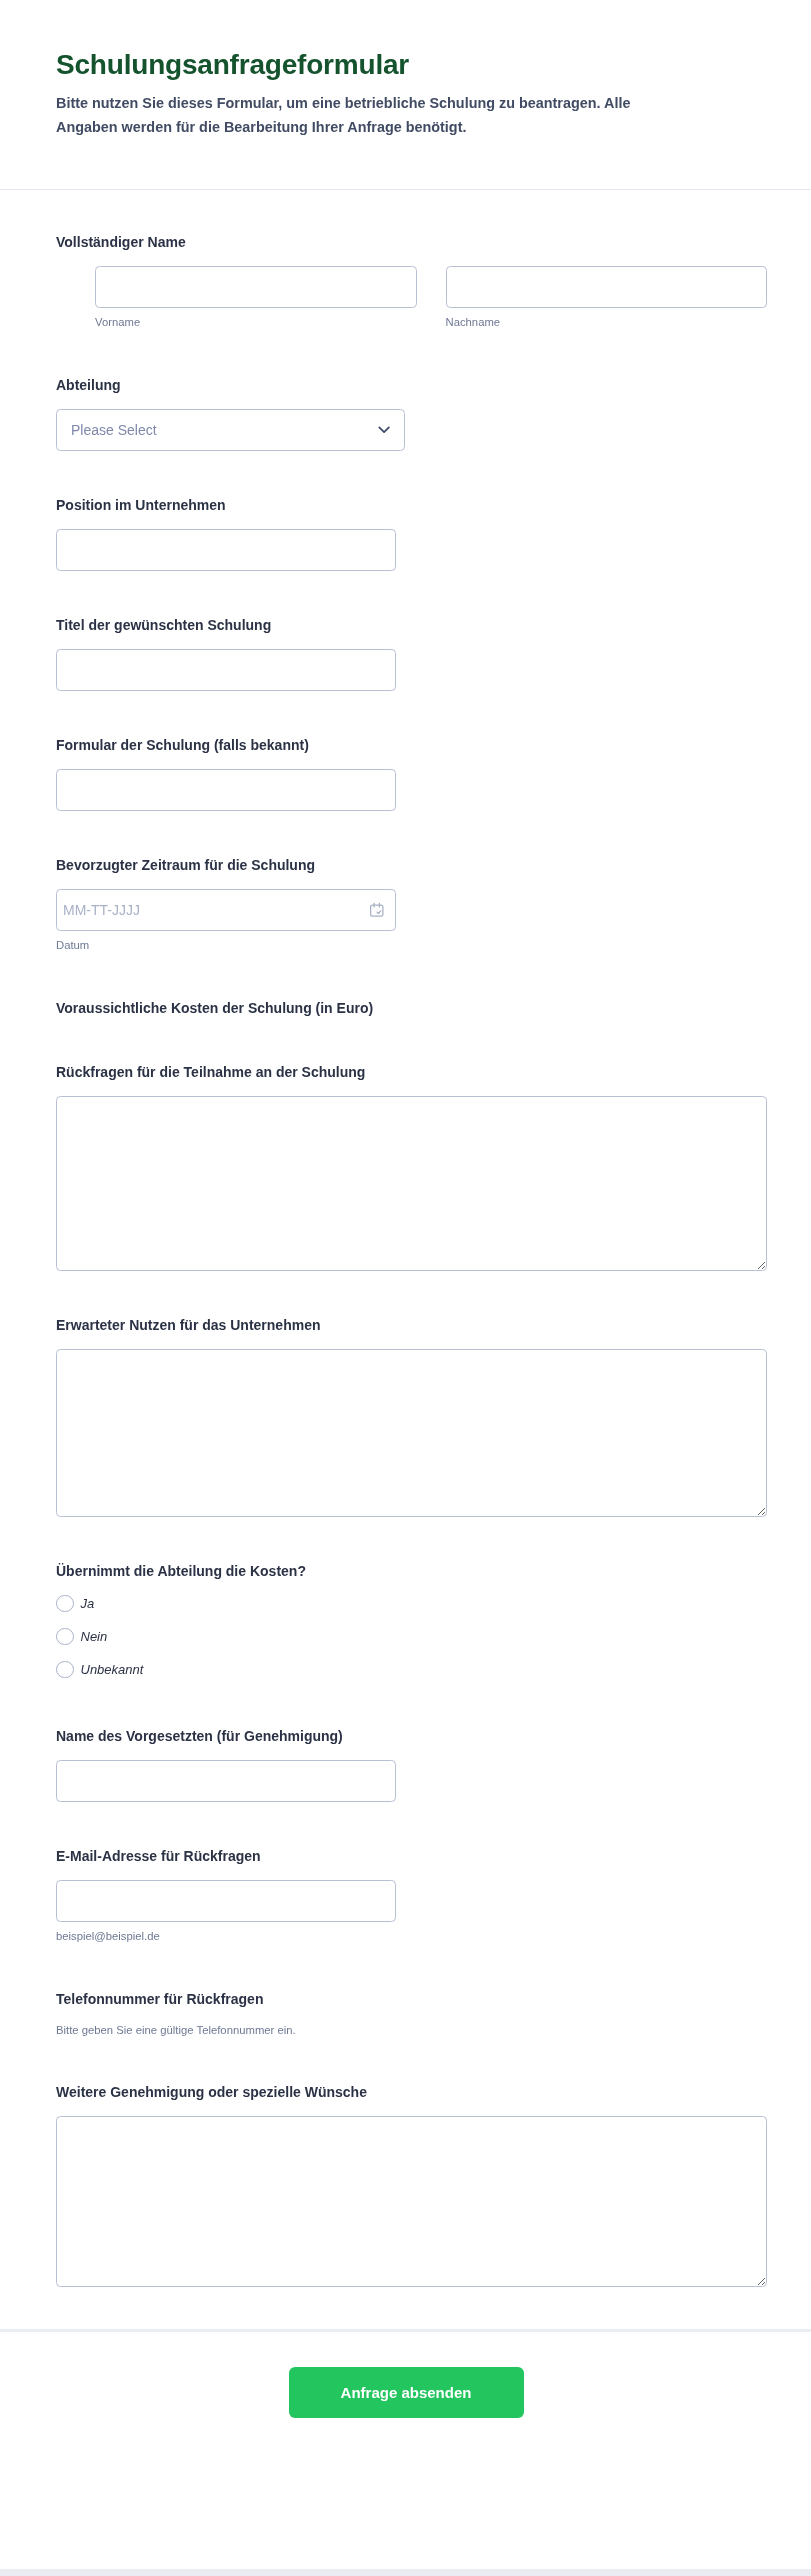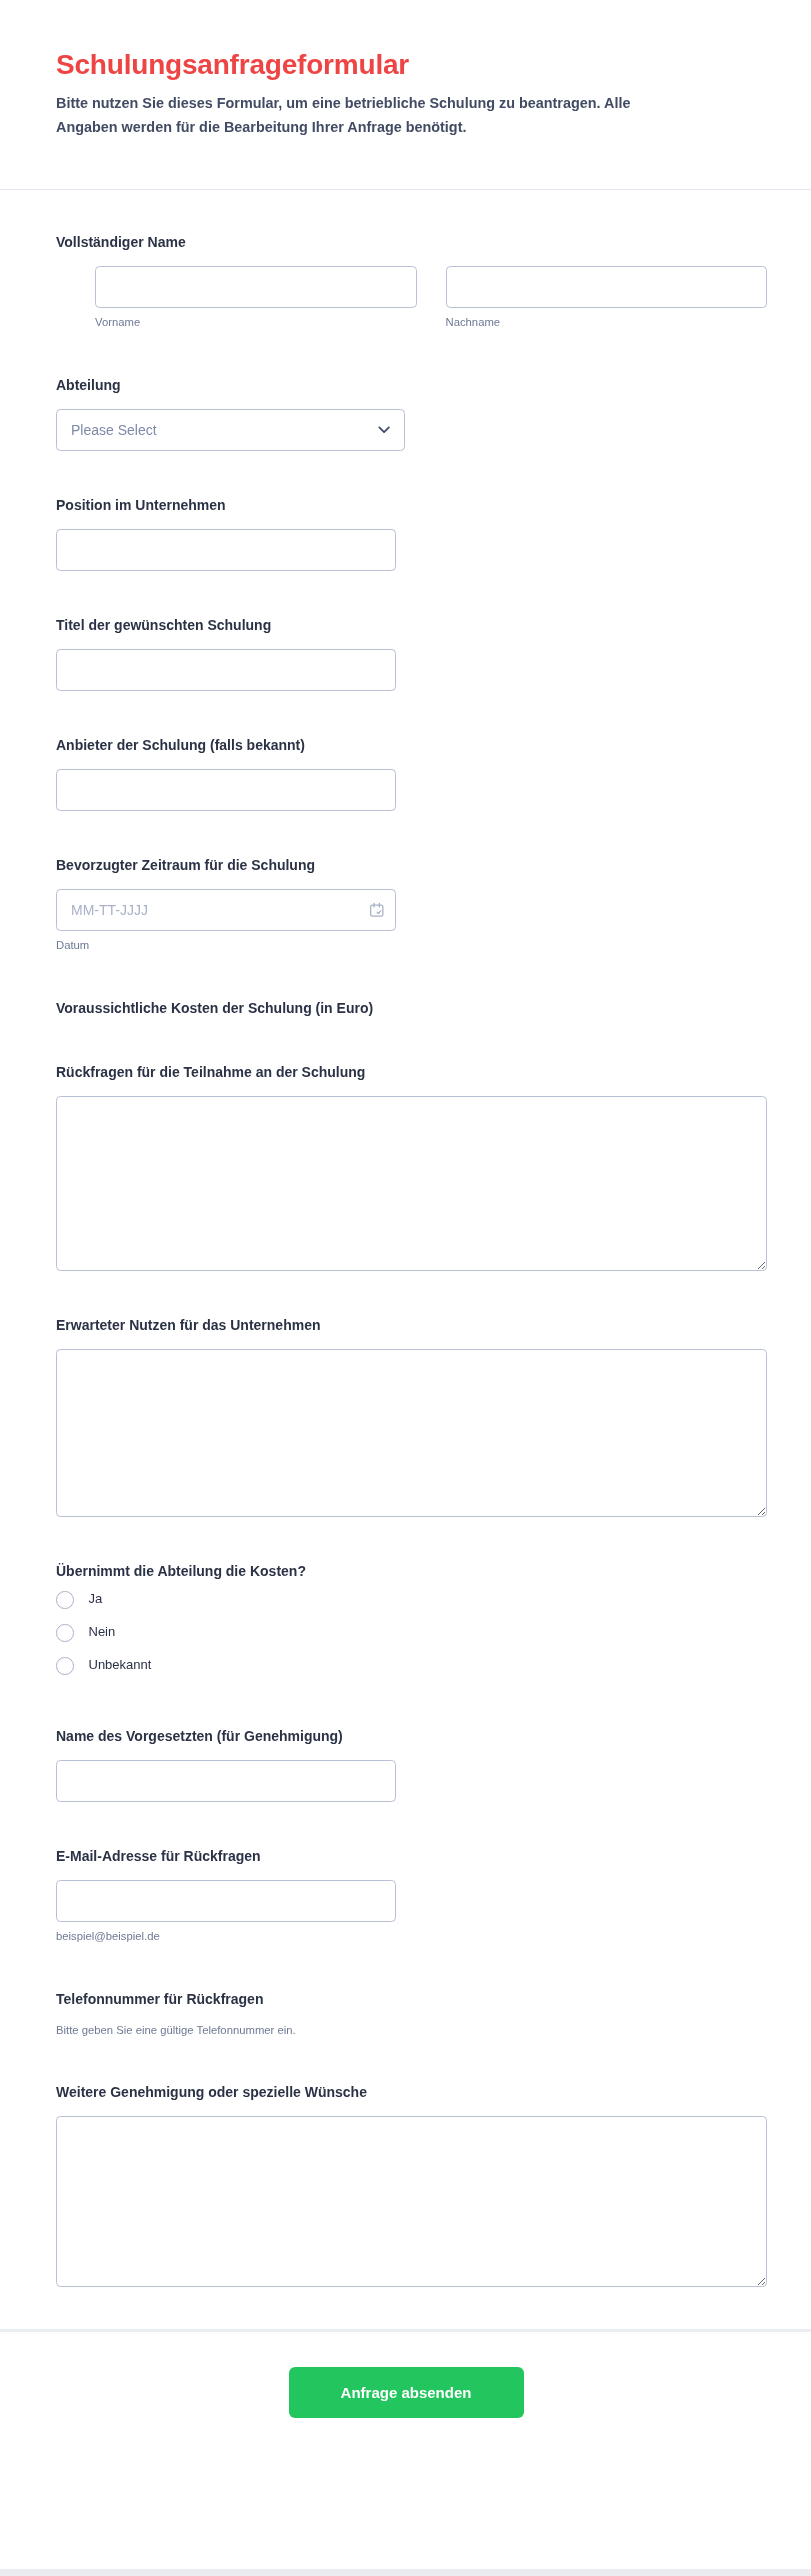--- a/index.html
+++ b/index.html
@@ -1,35 +1,35 @@
 <!DOCTYPE html>
 <html style="font-size:14px"><head>
 <meta charset="utf-8">
 <style>
   * { box-sizing: border-box; margin: 0; padding: 0; }
   html, body { background: #ffffff; }
   body { font-family: "Liberation Sans", sans-serif; color: #2b3245; }
   .page { width: 812px; min-height: 2576px; position: relative; background: #ffffff; margin: 0 auto; overflow: hidden; }
 
   .header { padding: 47px 56px 0 56px; }
-  .title { font-size: 28px; line-height: 35px; font-weight: 700; color: #ef4444; letter-spacing: -0.2px; }
+  .title { font-size: 28px; line-height: 35px; font-weight: 700; color: #14532d; letter-spacing: -0.2px; }
   .subtitle { margin-top: 8.7px; font-size: 14.4px; line-height: 24.4px; color: #414b63; font-weight: bold; }
   .header-rule { height: 0.9px; background: #e3e6f0; margin-top: 49px; }
 
   .form-body { padding: 44px 45px 0 56px; }
   .field { margin-bottom: 45px; }
   .field-label { display: block; font-size: 14px; line-height: 19px; font-weight: 600; color: #2b3245; margin-bottom: 14px; }
   .sublabel { margin-top: 7px; font-size: 11.3px; line-height: 15.7px; color: #6e7994; }
 
   .row { display: flex; gap: 29px; margin-left: 39px; }
   .col { width: 340px; }
 
   input.text {
     width: 340px; height: 42px; border: 0.9px solid #b9c0d4; border-radius: 4.4px;
-    padding: 0 14px; font-size: 14px; color: #2b3245; background: #fff;
+    padding: 0 6px; font-size: 14px; color: #2b3245; background: #fff;
     font-family: "Liberation Sans", sans-serif; outline: none; display: block;
   }
   input.text::placeholder, textarea::placeholder { color: #a8b1c7; opacity: 1; }
 
   textarea.area {
     width: 100%; border: 0.9px solid #b9c0d4; border-radius: 4.4px;
     padding: 10.5px 12.2px; font-size: 14px; color: #2b3245; resize: vertical;
     font-family: "Liberation Sans", sans-serif; outline: none; display: block;
   }
   .h200 { height: 175px; } .h192 { height: 168px; } .h196 { height: 171px; }
@@ -39,21 +39,21 @@
     display: flex; align-items: center; justify-content: space-between;
     padding: 0 14px; cursor: pointer; background: #fff;
   }
   .select-placeholder { font-size: 14px; color: #7e89a9; text-align: right; }
 
   .date-wrap { position: relative; width: 340px; }
   .date-wrap input.text { width: 100%; padding-right: 37px; }
   .date-icon { position: absolute; right: 10.5px; top: 50%; transform: translateY(-50%); cursor: pointer; line-height: 0; }
 
   .radio-group { display: flex; flex-direction: column; gap: 8.7px; margin-top: -1.7px; }
-  .radio-row { display: flex; align-items: flex-start; gap: 15px; height: 24.4px; cursor: pointer; }
+  .radio-row { display: flex; align-items: center; gap: 7px; height: 24.4px; cursor: pointer; font-style: italic; }
   .radio-circle { width: 17.5px; height: 17.5px; border: 1.7px solid #aab2c8; border-radius: 50%; background: #fff; flex: 0 0 auto; }
   .radio-text { font-size: 13px; color: #2b3245; }
 
   .section-rule { height: 2.6px; background: #eaedf4; margin-top: 42px; }
   .submit-row { padding: 35px 0 43px 0; display: flex; justify-content: center; }
   .submit-btn {
     width: 235px; height: 51px; border: none; border-radius: 6.1px;
     background: #22c55e; color: #ffffff; font-size: 15px; font-weight: 600;
     font-family: "Liberation Sans", sans-serif; cursor: pointer;
   }
@@ -105,21 +105,21 @@
       <span class="field-label">Position im Unternehmen</span>
       <input class="text" type="text" value="" style="">
     </div>
 
     <div class="field">
       <span class="field-label">Titel der gewünschten Schulung</span>
       <input class="text" type="text" value="" style="">
     </div>
 
     <div class="field">
-      <span class="field-label">Anbieter der Schulung (falls bekannt)</span>
+      <span class="field-label">Formular der Schulung (falls bekannt)</span>
       <input class="text" type="text" value="" style="">
     </div>
 
     <div class="field">
       <span class="field-label">Bevorzugter Zeitraum für die Schulung</span>
       <div class="date-wrap">
         <input class="text" type="text" placeholder="MM-TT-JJJJ" style="">
         <span class="date-icon">
           <svg width="17.5" height="17.5" viewBox="0 0 20 20" fill="none" stroke="#a9b1c6" stroke-width="1.5" stroke-linecap="round" stroke-linejoin="round">
             <rect x="3" y="4.5" width="14" height="12.5" rx="2"></rect>

